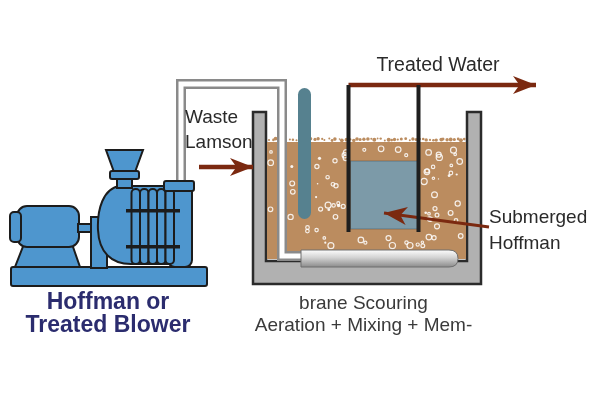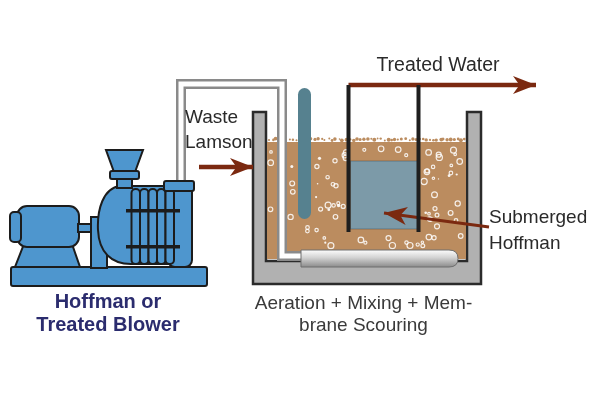--- a/index.html
+++ b/index.html
@@ -8,21 +8,21 @@
     font-family:"Liberation Sans","DejaVu Sans",sans-serif;
   }
   .stage svg{position:absolute;left:0;top:0;}
   .label{position:absolute;color:var(--label-dark);font-size:19px;line-height:25px;white-space:nowrap;}
   .label span{display:block;}
   .lbl-waste{left:185px;top:104px;}
   .lbl-treated{left:348px;top:52px;width:180px;text-align:center;font-size:19.5px;}
   .lbl-membrane{left:489px;top:204px;line-height:26px;}
   .lbl-caption{left:240px;top:292px;width:247px;text-align:center;color:var(--caption-dark);line-height:22px;}
   .lbl-blower{left:13px;top:290px;width:190px;text-align:center;color:var(--blower-label-navy);
-              font-weight:600;font-size:20px;line-height:23px;}
+              font-weight:600;font-size:23px;line-height:23px;}
   
   .st-blue{fill:var(--blower-blue);stroke:var(--blower-outline);stroke-width:2px;}
   .st-dark{fill:var(--blower-outline);}
   .tank{fill:var(--tank-gray);stroke:var(--tank-outline);stroke-width:2.5px;}
   .liquid{fill:var(--liquid-brown);}
   .membrane{fill:var(--membrane-blue);stroke:rgba(35,55,65,.35);stroke-width:1px;}
   .rod{fill:var(--frame-black);}
   .probe{fill:var(--probe-blue);}
   .pipe-outer{fill:none;stroke:var(--pipe-gray);stroke-width:10px;stroke-linejoin:miter;}
   .pipe-inner{fill:none;stroke:#ffffff;stroke-width:5px;stroke-linejoin:miter;}
@@ -241,21 +241,21 @@
   <div class="label lbl-treated">
     <span>Treated Water</span>
   </div>
 
   <div class="label lbl-membrane">
     <span>Submerged</span>
     <span>Hoffman</span>
   </div>
 
   <div class="label lbl-caption">
+    <span>brane Scouring</span>
     <span>Aeration + Mixing + Mem-</span>
-    <span>brane Scouring</span>
   </div>
 
   <div class="label lbl-blower">
     <span>Hoffman or</span>
     <span>Treated Blower</span>
   </div>
 </div>
 
 </body></html>

